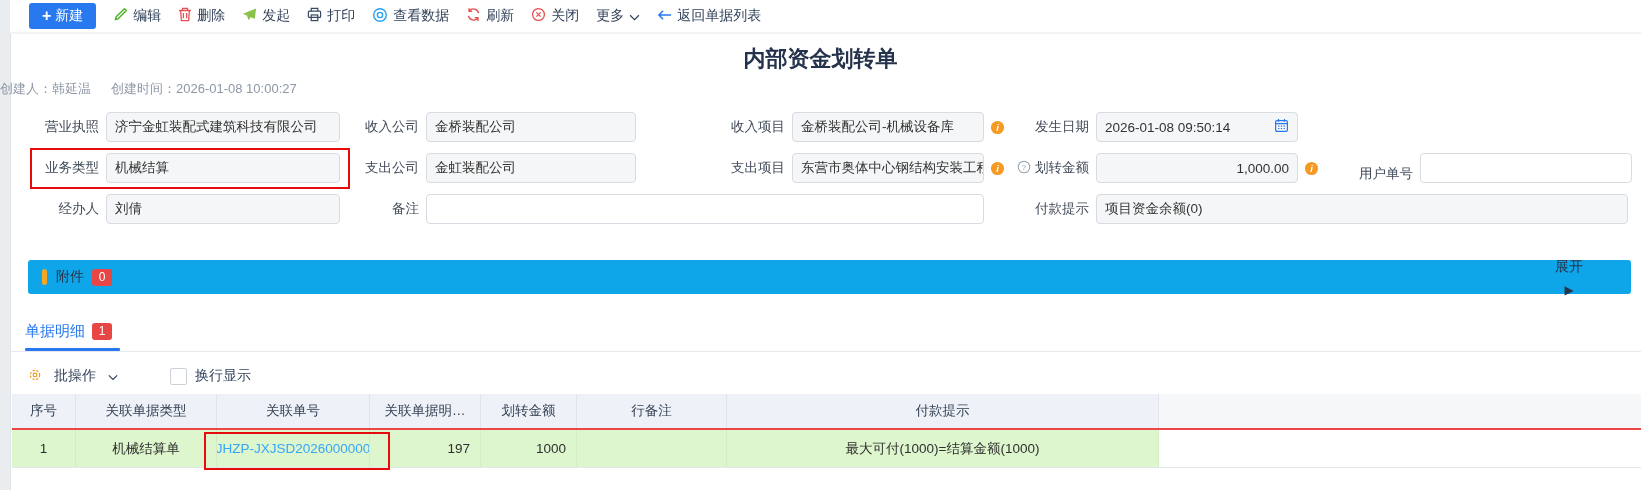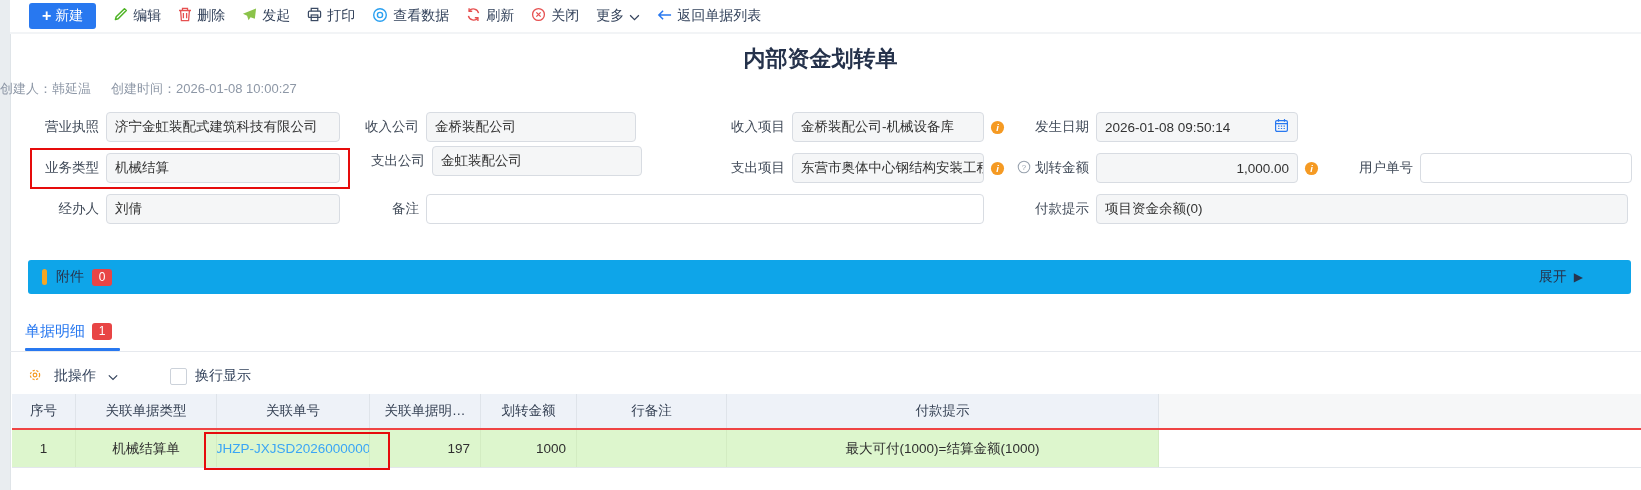--- a/index.html
+++ b/index.html
@@ -27,21 +27,21 @@
   .fctl.between{justify-content:space-between;}
   .after-icon{margin-left:6px;flex:none;display:flex;}
   .hl-box{position:absolute;border:2px solid #e60c0c;pointer-events:none;}
   
   .attach-bar{position:absolute;left:28px;right:10px;top:260px;height:34px;background:#0ea5e9;border-radius:3px;
     display:flex;align-items:center;padding:0 48px 0 14px;box-sizing:border-box;}
   .pill{width:5px;height:16px;border-radius:2.5px;background:#f5a623;}
   .attach-label{color:#27344d;font-size:14px;margin:0 8px 0 9px;}
   .badge{background:#e84545;color:#fff;font-size:12px;line-height:17px;padding:0 6px;border-radius:3px;min-width:8px;text-align:center;}
   .bar-spacer{flex:1;}
-  .expand{display:flex;align-items:center;gap:7px;color:#27344d;font-size:14px;cursor:pointer;}
+  .expand{display:flex;align-items:center;gap:7px;color:#27344d;font-size:14px;cursor:pointer;flex-direction:column;}
   .expand .tri{font-size:12px;color:#27344d;}
   
   .tab{position:absolute;left:25px;top:322px;display:flex;align-items:center;gap:7px;cursor:pointer;}
   .tab-label{color:#2878f0;font-size:15px;}
   .tab-underline{position:absolute;left:25px;top:348px;width:95px;height:3px;background:#2878f0;border-radius:1px;}
   .tab-border{position:absolute;left:10px;top:351px;right:0;height:1px;background:#e6e9ee;}
   
   .batch-row{position:absolute;left:28px;top:362px;height:28px;display:flex;align-items:center;}
   .batch-btn{display:flex;align-items:center;gap:12px;color:#33425b;font-size:14px;cursor:pointer;}
   .checkbox{width:15px;height:15px;border:1px solid #ccd2da;border-radius:2px;background:#fff;margin-left:52px;cursor:pointer;}
@@ -168,21 +168,21 @@
             <path d="M1.7 6h12.6M4.8 1v3M11.2 1v3"></path>
             <path d="M4.4 8.6h1.4M7.3 8.6h1.4M10.2 8.6h1.4M4.4 11.2h1.4M7.3 11.2h1.4M10.2 11.2h1.4"></path>
           </svg></span>
     </div>
   </div>
 
   <div class="fg" style="left:10px;top:41px;">
     <div class="flabel" style="width:96px">业务类型</div>
     <div class="fctl" style="width:234px">机械结算</div>
   </div>
-  <div class="fg" style="left:350px;top:34px;padding-left:6px;">
+  <div class="fg" style="left:350px;top:41px;">
     <div class="flabel" style="width:76px">支出公司</div>
     <div class="fctl" style="width:210px">金虹装配公司</div>
   </div>
   <div class="fg" style="left:690px;top:41px;">
     <div class="flabel" style="width:102px">支出项目</div>
     <div class="fctl" style="width:192px">东营市奥体中心钢结构安装工程</div>
     <span class="after-icon">
         <svg width="15" height="15" viewBox="0 0 16 16">
           <circle cx="8" cy="8" r="7" fill="#f59a23"></circle>
           <text x="8" y="11.5" text-anchor="middle" font-size="10" font-style="italic" font-weight="bold" fill="#fff">i</text>
@@ -198,21 +198,21 @@
       <span>划转金额</span>
     </div>
     <div class="fctl amount" style="width:202px">1,000.00</div>
     <span class="after-icon">
         <svg width="15" height="15" viewBox="0 0 16 16">
           <circle cx="8" cy="8" r="7" fill="#f59a23"></circle>
           <text x="8" y="11.5" text-anchor="middle" font-size="10" font-style="italic" font-weight="bold" fill="#fff">i</text>
         </svg>
       </span>
   </div>
-  <div class="fg" style="left:1330px;top:41px;">
+  <div class="fg" style="left:1330px;top:41px;align-items:flex-end;">
     <div class="flabel" style="width:90px">用户单号</div>
     <div class="fctl white" style="width:212px"></div>
   </div>
 
   <div class="fg" style="left:10px;top:82px;">
     <div class="flabel" style="width:96px">经办人</div>
     <div class="fctl" style="width:234px">刘倩</div>
   </div>
   <div class="fg" style="left:350px;top:82px;">
     <div class="flabel" style="width:76px">备注</div>

